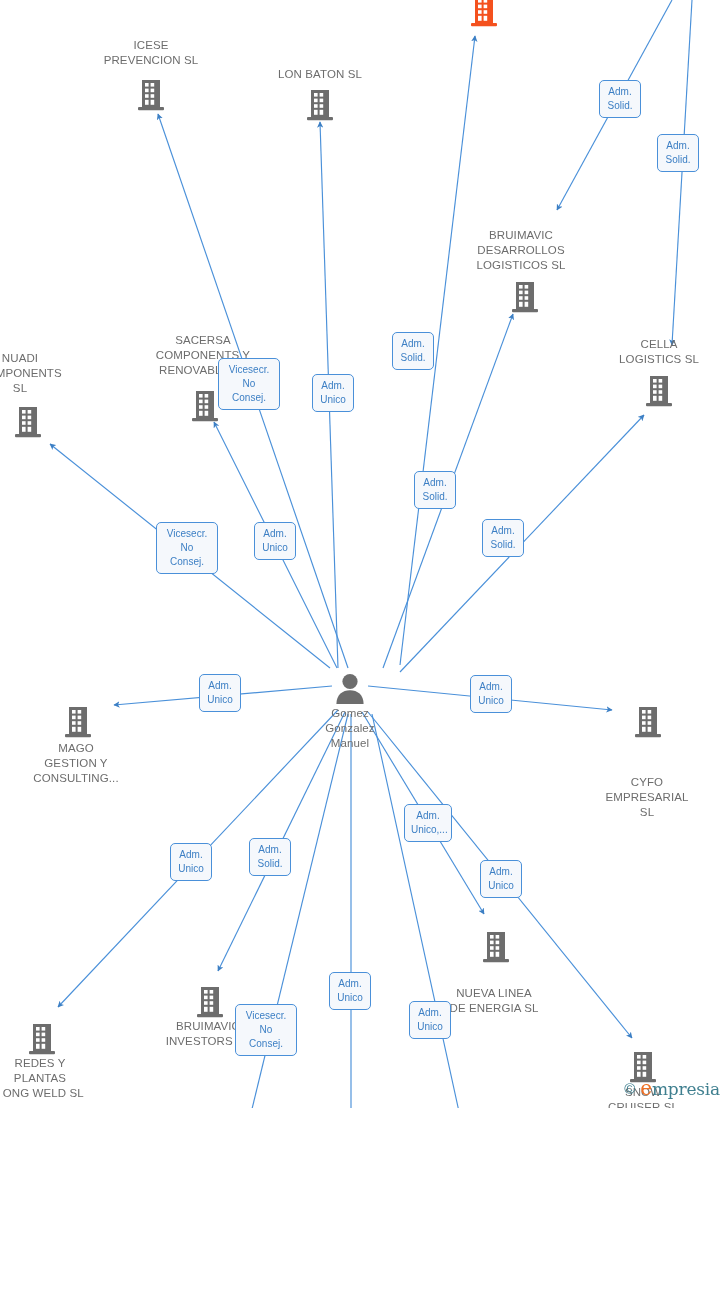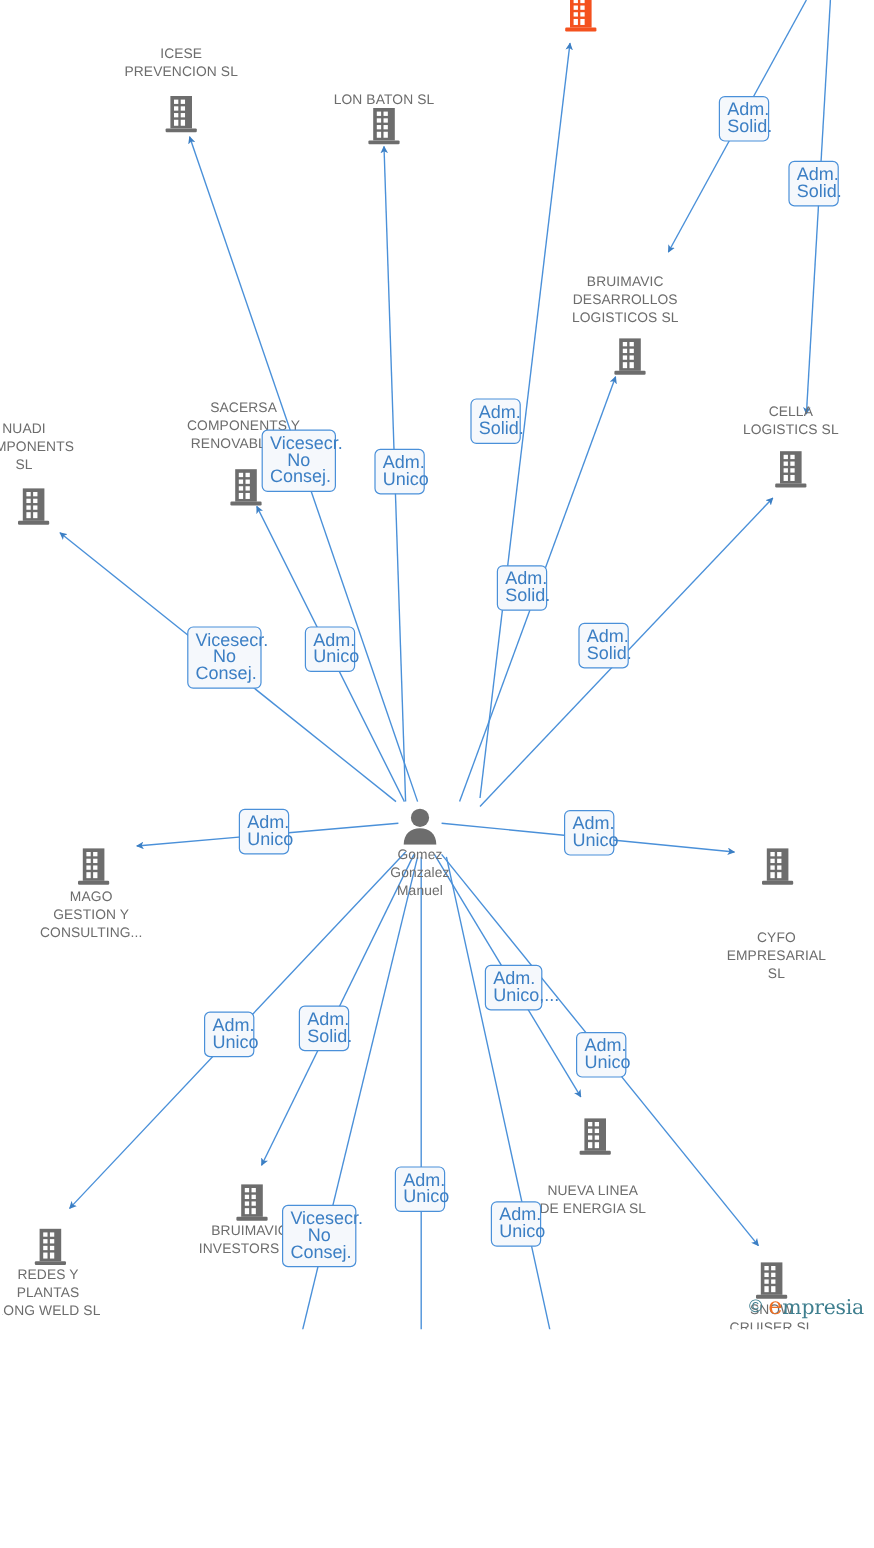--- a/index.html
+++ b/index.html
@@ -45,21 +45,21 @@
   }
   .node-company .node-label { color: #6d6d6d; }
   .node-person .node-label { color: #6d6d6d; }
   .edge-label {
     position: absolute;
     transform: translate(-50%, -50%);
     background: #f5f8fc;
     border: 1px solid #4a90d9;
     border-radius: 5px;
     color: #3c7fc4;
-    font-size: 15px;
+    font-size: 10px;
     line-height: 14px;
     text-align: center;
     padding: 4px 6px;
     white-space: pre-line;
     box-sizing: border-box;
   }
   #watermark {
     position: absolute;
     right: 8px;
     bottom: 8px;
@@ -131,21 +131,21 @@
           <rect x="9" y="5" width="3.6" height="3.6" fill="#ffffff"></rect>
           <rect x="14.6" y="5" width="3.6" height="3.6" fill="#ffffff"></rect>
           <rect x="9" y="10.6" width="3.6" height="3.6" fill="#ffffff"></rect>
           <rect x="14.6" y="10.6" width="3.6" height="3.6" fill="#ffffff"></rect>
           <rect x="9" y="16.2" width="3.6" height="3.6" fill="#ffffff"></rect>
           <rect x="14.6" y="16.2" width="3.6" height="3.6" fill="#ffffff"></rect>
           <rect x="9" y="21.8" width="3.6" height="5" fill="#ffffff"></rect>
           <rect x="14.6" y="21.8" width="3.6" height="5" fill="#ffffff"></rect>
         </svg>
       </div>
-      <div class="node node-company" style="left: 320px; top: 77px;">
+      <div class="node node-company" style="left: 320px; top: 67px;">
         <div class="node-label">LON BATON  SL</div>
       </div>
       <div style="position: absolute; left: 305px; top: 88px;">
         <svg class="node-icon" width="30" height="34" viewBox="0 0 30 34">
           <rect x="6" y="2" width="18" height="27" fill="#6d6d6d"></rect>
           <rect x="2" y="29" width="26" height="3.2" rx="1" fill="#6d6d6d"></rect>
           <rect x="9" y="5" width="3.6" height="3.6" fill="#ffffff"></rect>
           <rect x="14.6" y="5" width="3.6" height="3.6" fill="#ffffff"></rect>
           <rect x="9" y="10.6" width="3.6" height="3.6" fill="#ffffff"></rect>
           <rect x="14.6" y="10.6" width="3.6" height="3.6" fill="#ffffff"></rect>

